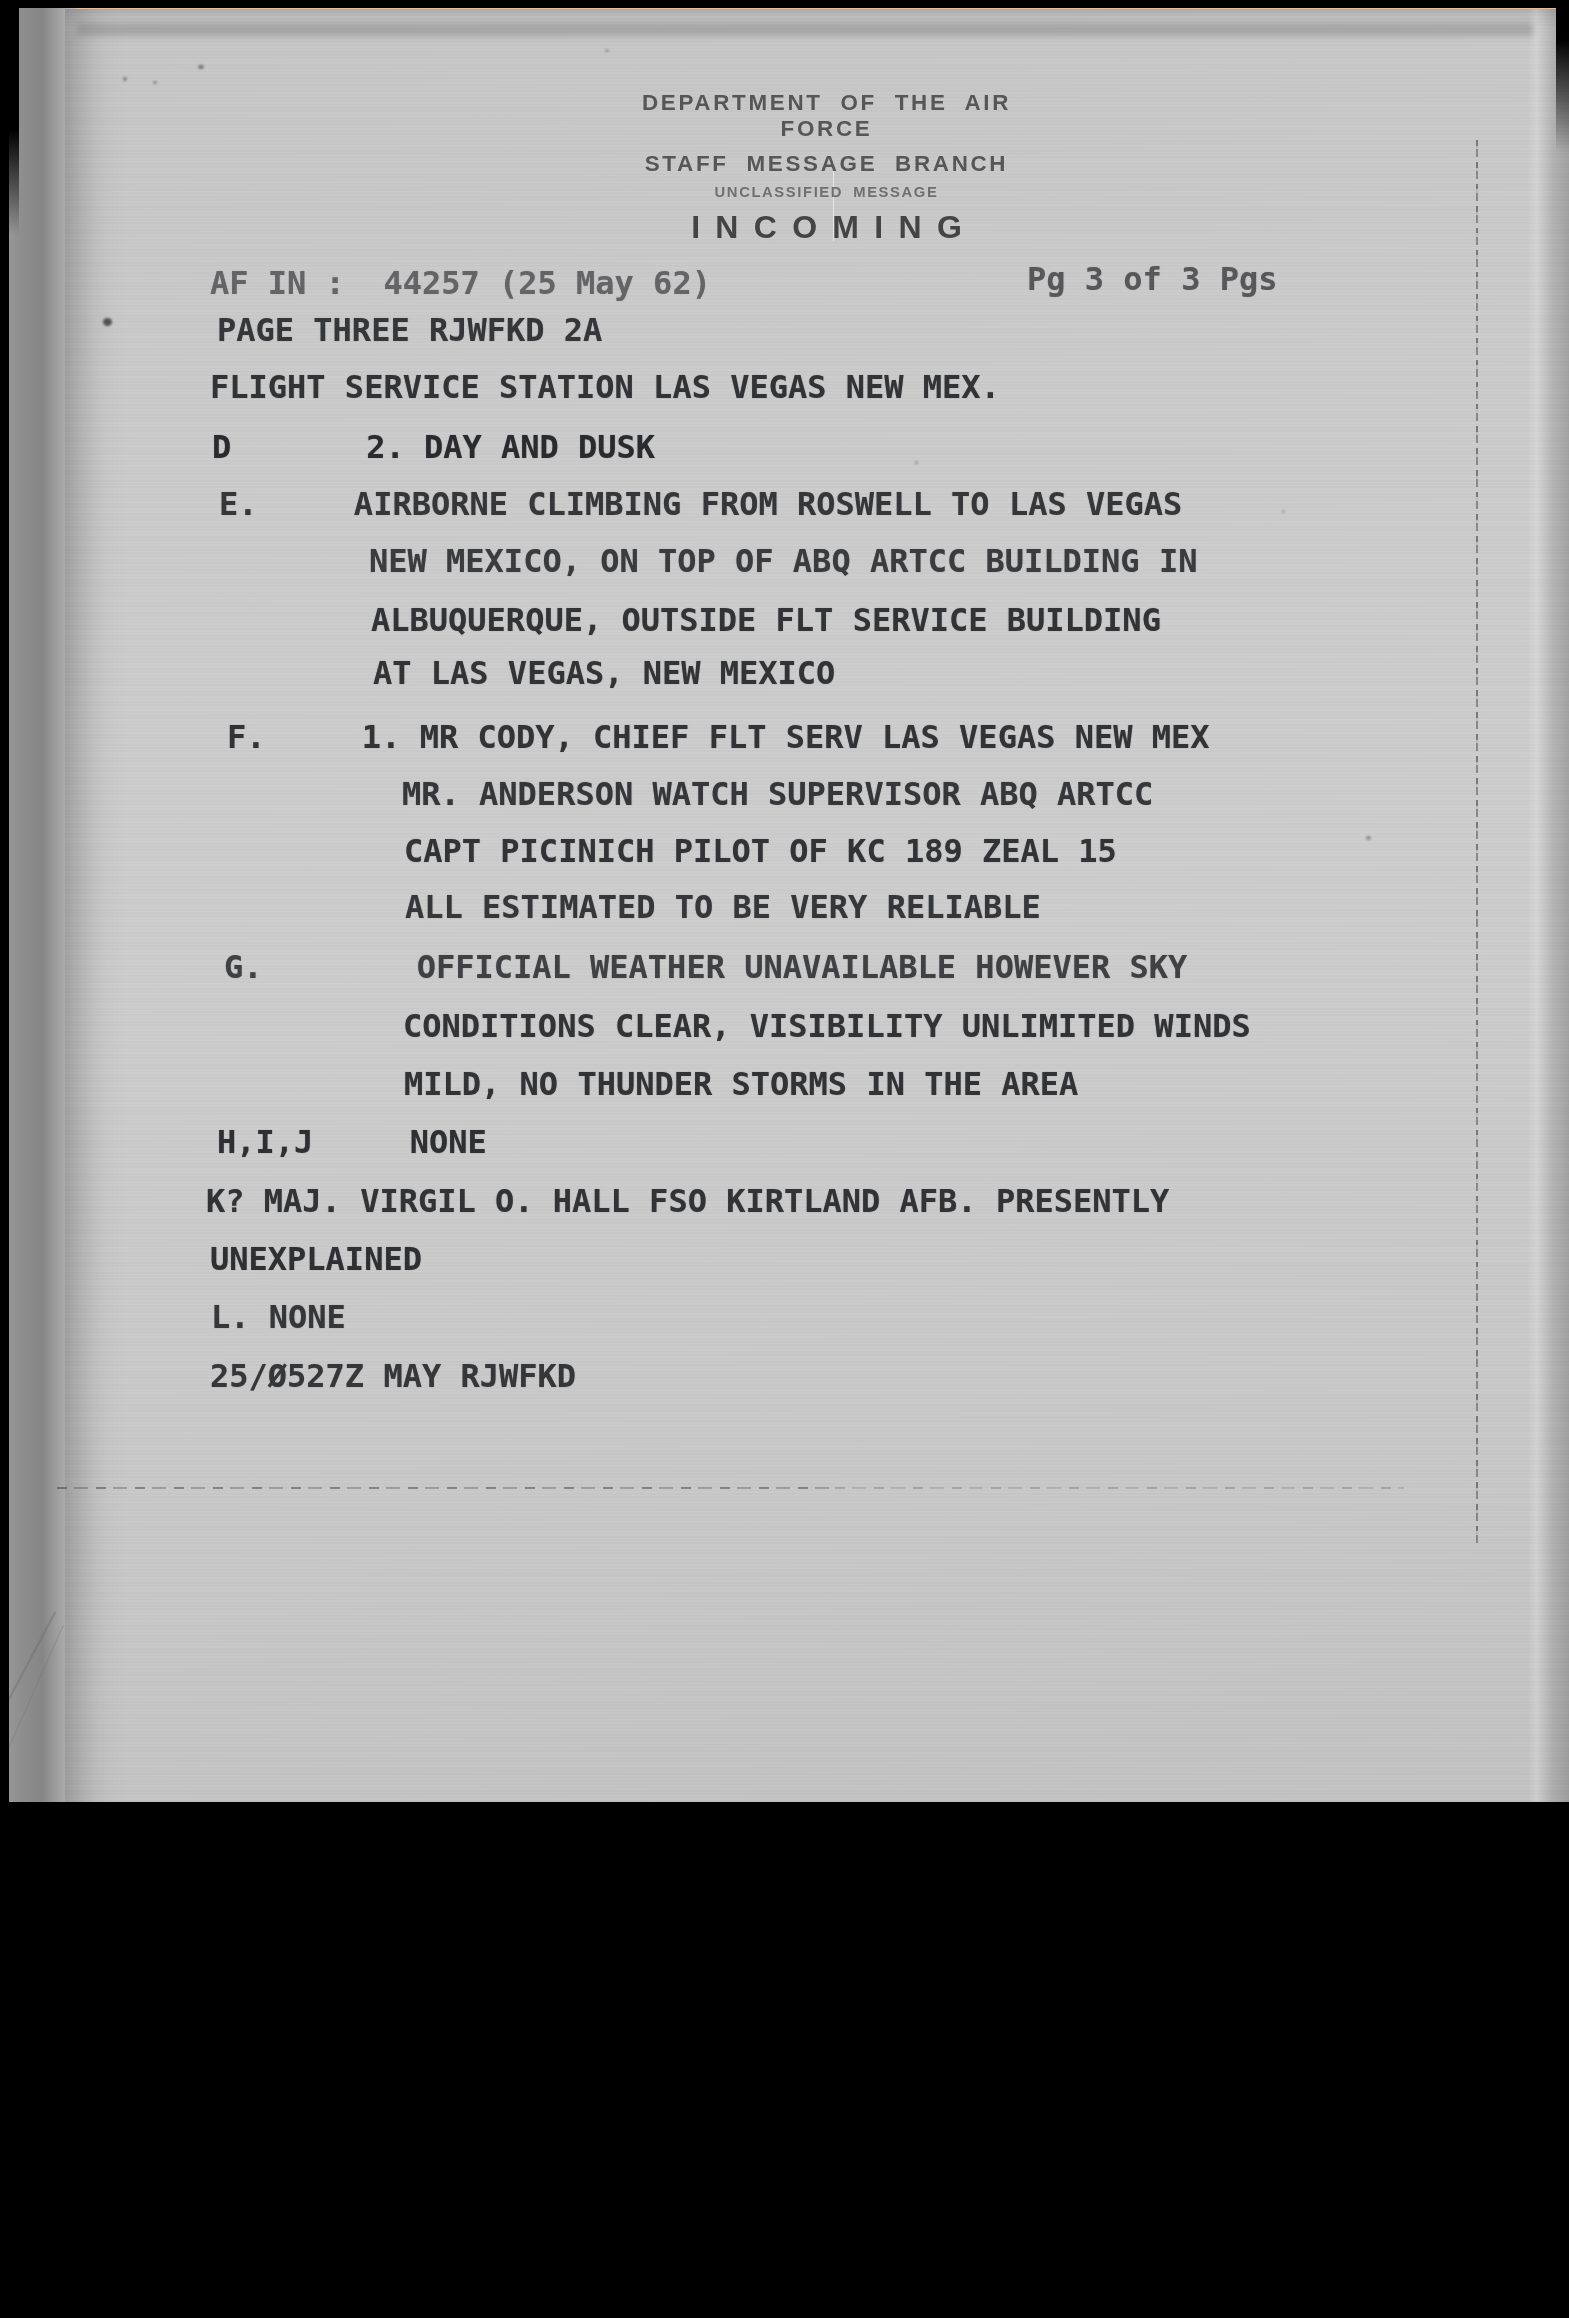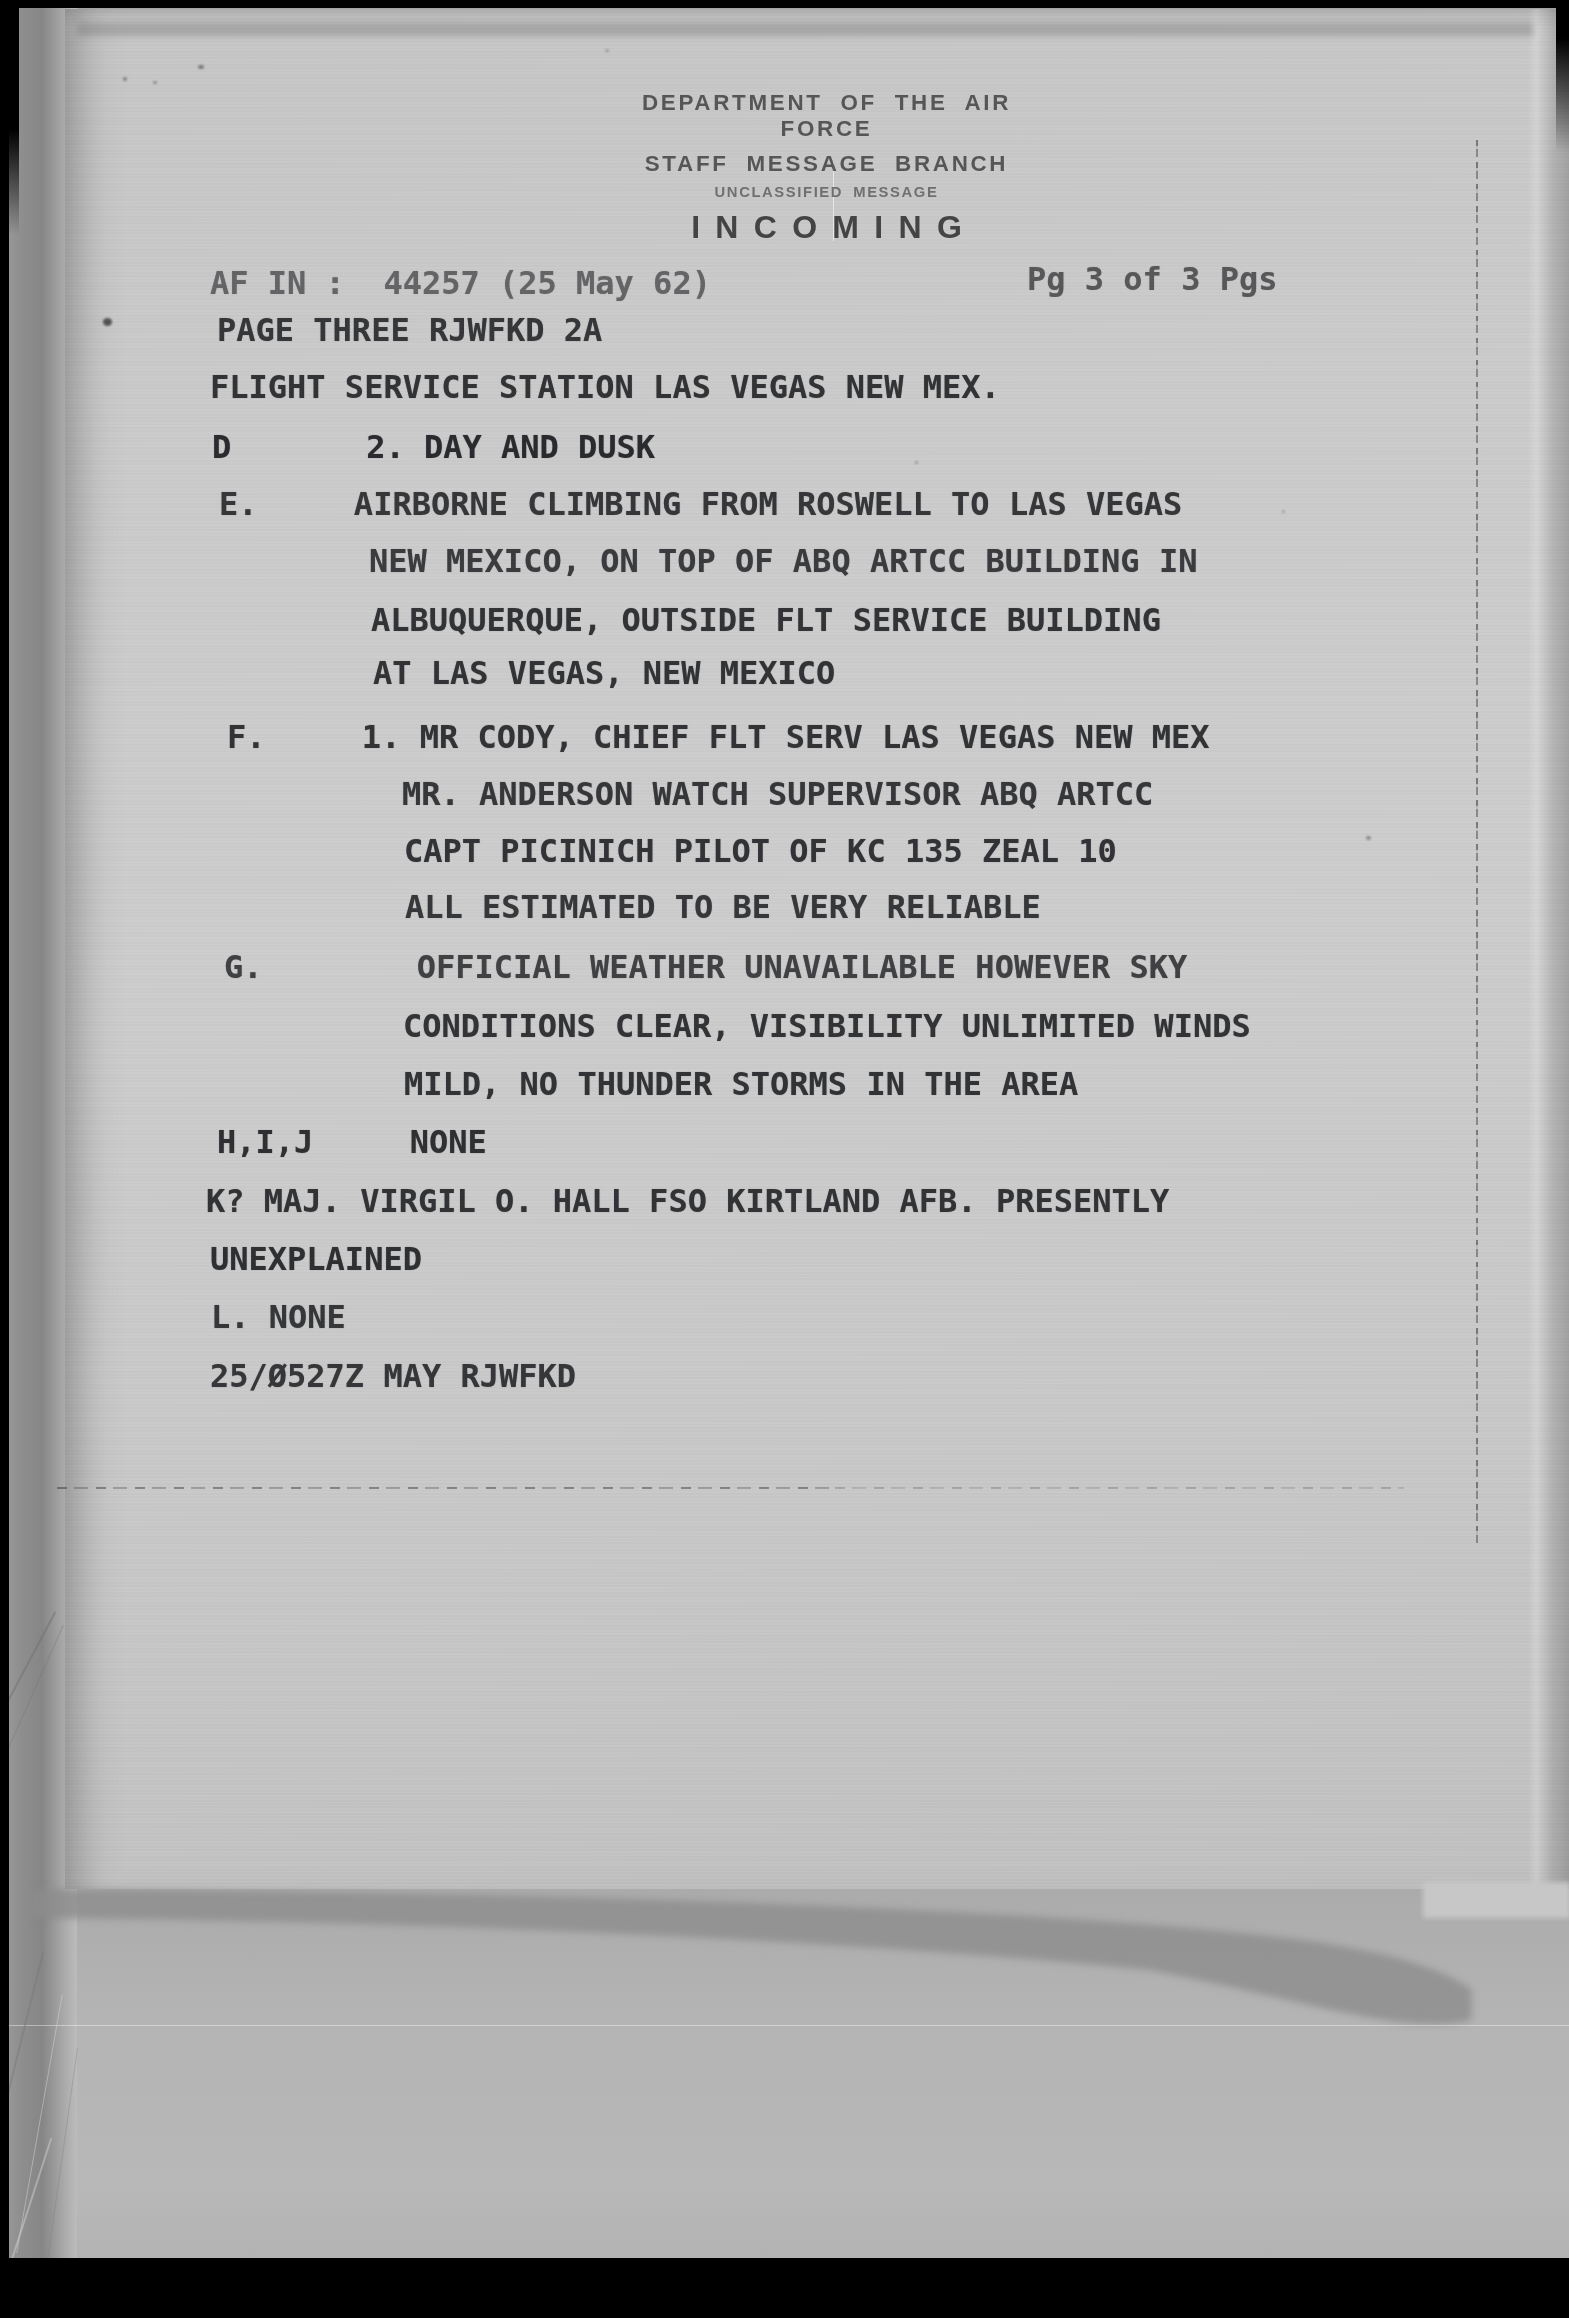--- a/index.html
+++ b/index.html
@@ -1,16 +1,16 @@
 <!DOCTYPE html>
 <html style="font-size:8.8px"><head>
 <meta charset="utf-8">
 <style>
   html,body{margin:0;padding:0;background:#000;}
-  #page{position:relative;width:1569px;height:2258px;background:#a3a3a3;overflow:hidden;
+  #page{position:relative;width:1569px;height:1802px;background:#fdba74;overflow:hidden;
         font-family:"DejaVu Sans Mono", monospace;}
 
   
   .scan-bed{position:absolute;left:0;top:1889px;width:1569px;height:430px;z-index:1;
     background:linear-gradient(180deg,#ababab 0%,#b4b4b4 30%,#b8b8b8 70%,#aeaeae 100%);}
 
   
   .left-band{position:absolute;left:0;top:0;width:77px;height:2319px;z-index:2;
     background:linear-gradient(90deg,#9c9c9c 0%,#8e8e8e 28%,#868686 55%,#a8a8a8 82%,#bcbcbc 100%);}
 
@@ -165,21 +165,21 @@
   <div class="tl l1">Pg 3 of 3 Pgs</div>
   <div class="tl l2">PAGE THREE RJWFKD 2A</div>
   <div class="tl l3">FLIGHT SERVICE STATION LAS VEGAS NEW MEX.</div>
   <div class="tl l4">D       2. DAY AND DUSK</div>
   <div class="tl l5">E.     AIRBORNE CLIMBING FROM ROSWELL TO LAS VEGAS</div>
   <div class="tl l6">NEW MEXICO, ON TOP OF ABQ ARTCC BUILDING IN</div>
   <div class="tl l7">ALBUQUERQUE, OUTSIDE FLT SERVICE BUILDING</div>
   <div class="tl l8">AT LAS VEGAS, NEW MEXICO</div>
   <div class="tl l9">F.     1. MR CODY, CHIEF FLT SERV LAS VEGAS NEW MEX</div>
   <div class="tl l10">MR. ANDERSON WATCH SUPERVISOR ABQ ARTCC</div>
-  <div class="tl l11">CAPT PICINICH PILOT OF KC 135 ZEAL 10</div>
+  <div class="tl l11">CAPT PICINICH PILOT OF KC 189 ZEAL 15</div>
   <div class="tl l12">ALL ESTIMATED TO BE VERY RELIABLE</div>
   <div class="tl l13">G.        OFFICIAL WEATHER UNAVAILABLE HOWEVER SKY</div>
   <div class="tl l14">CONDITIONS CLEAR, VISIBILITY UNLIMITED WINDS</div>
   <div class="tl l15">MILD, NO THUNDER STORMS IN THE AREA</div>
   <div class="tl l16">H,I,J     NONE</div>
   <div class="tl l17">K? MAJ. VIRGIL O. HALL FSO KIRTLAND AFB. PRESENTLY</div>
   <div class="tl l18">UNEXPLAINED</div>
   <div class="tl l19">L. NONE</div>
   <div class="tl l20">25/Ø527Z MAY RJWFKD</div>
 

